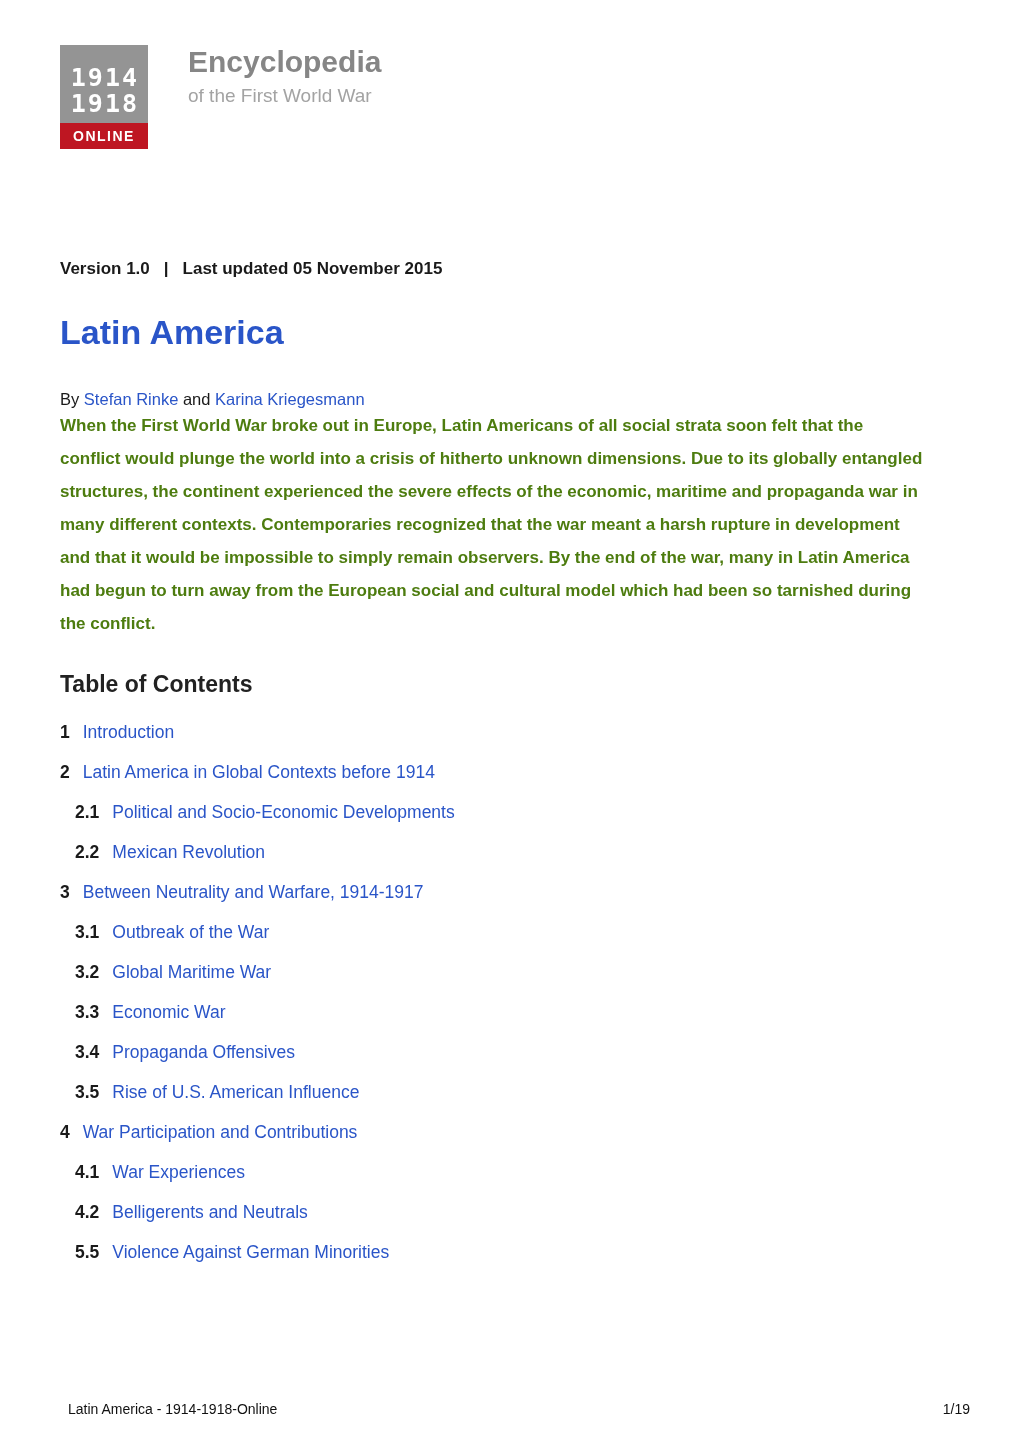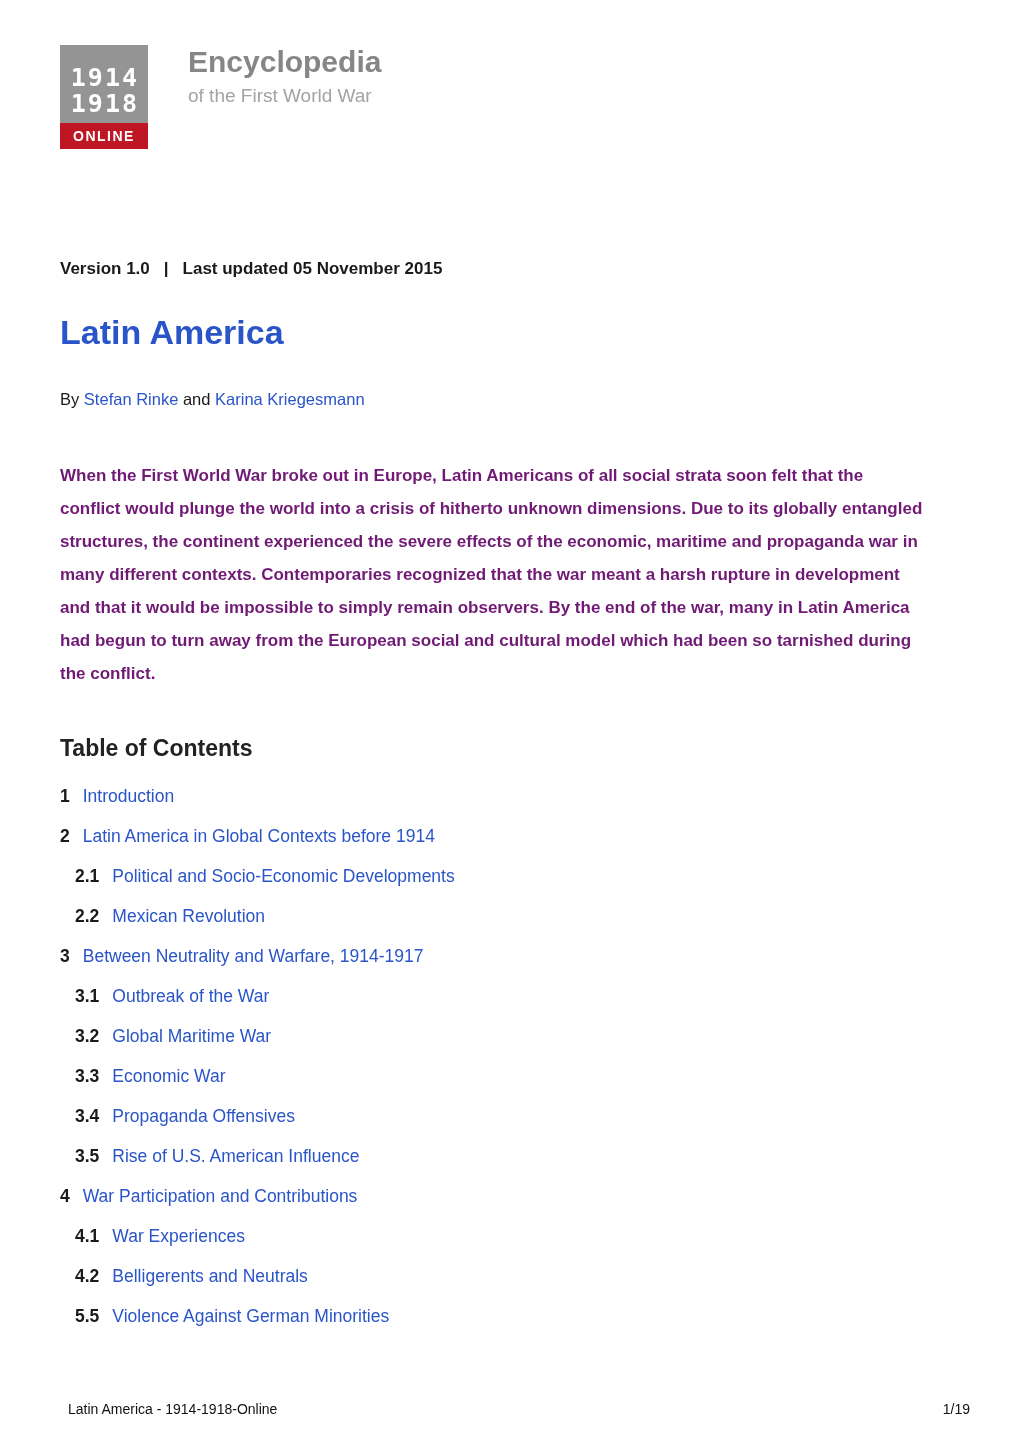--- a/index.html
+++ b/index.html
@@ -33,26 +33,26 @@
 
   
   .version-line { margin-top:110px; font-size:17px; font-weight:bold; color:#1a1a1a; }
   .version-line .sep { margin:0 14px; font-weight:bold; }
   h1.page-title { margin-top:34px; font-size:34px; font-weight:bold; color:#2a55c8; }
 
   .byline { margin-top:38px; font-size:16.5px; color:#1a1a1a; }
   .byline a { color:#2a55c8; text-decoration:none; cursor:pointer; }
 
   .abstract {
-    margin-top:50px; max-width:868px;
-    font-size:17px; font-weight:bold; line-height:33px; color:#701a75;
+    max-width:868px;
+    font-size:17px; font-weight:bold; line-height:33px; color:#4d7c0f;
   }
 
   
-  h2.toc-heading { margin-top:45px; font-size:23px; font-weight:bold; color:#222222; }
+  h2.toc-heading { margin-top:31px; font-size:23px; font-weight:bold; color:#222222; }
   .toc-list { margin-top:14px; font-size:17.5px; }
   .toc-row { line-height:40px; white-space:nowrap; }
   .toc-row.lvl2 { padding-left:15px; }
   .toc-num { font-weight:bold; color:#1a1a1a; margin-right:13px; }
   .toc-link { color:#2a55c8; text-decoration:none; cursor:pointer; }
 
   
   .footer {
     position:absolute; left:18px; right:0; bottom:26px;
     display:flex; justify-content:space-between;

